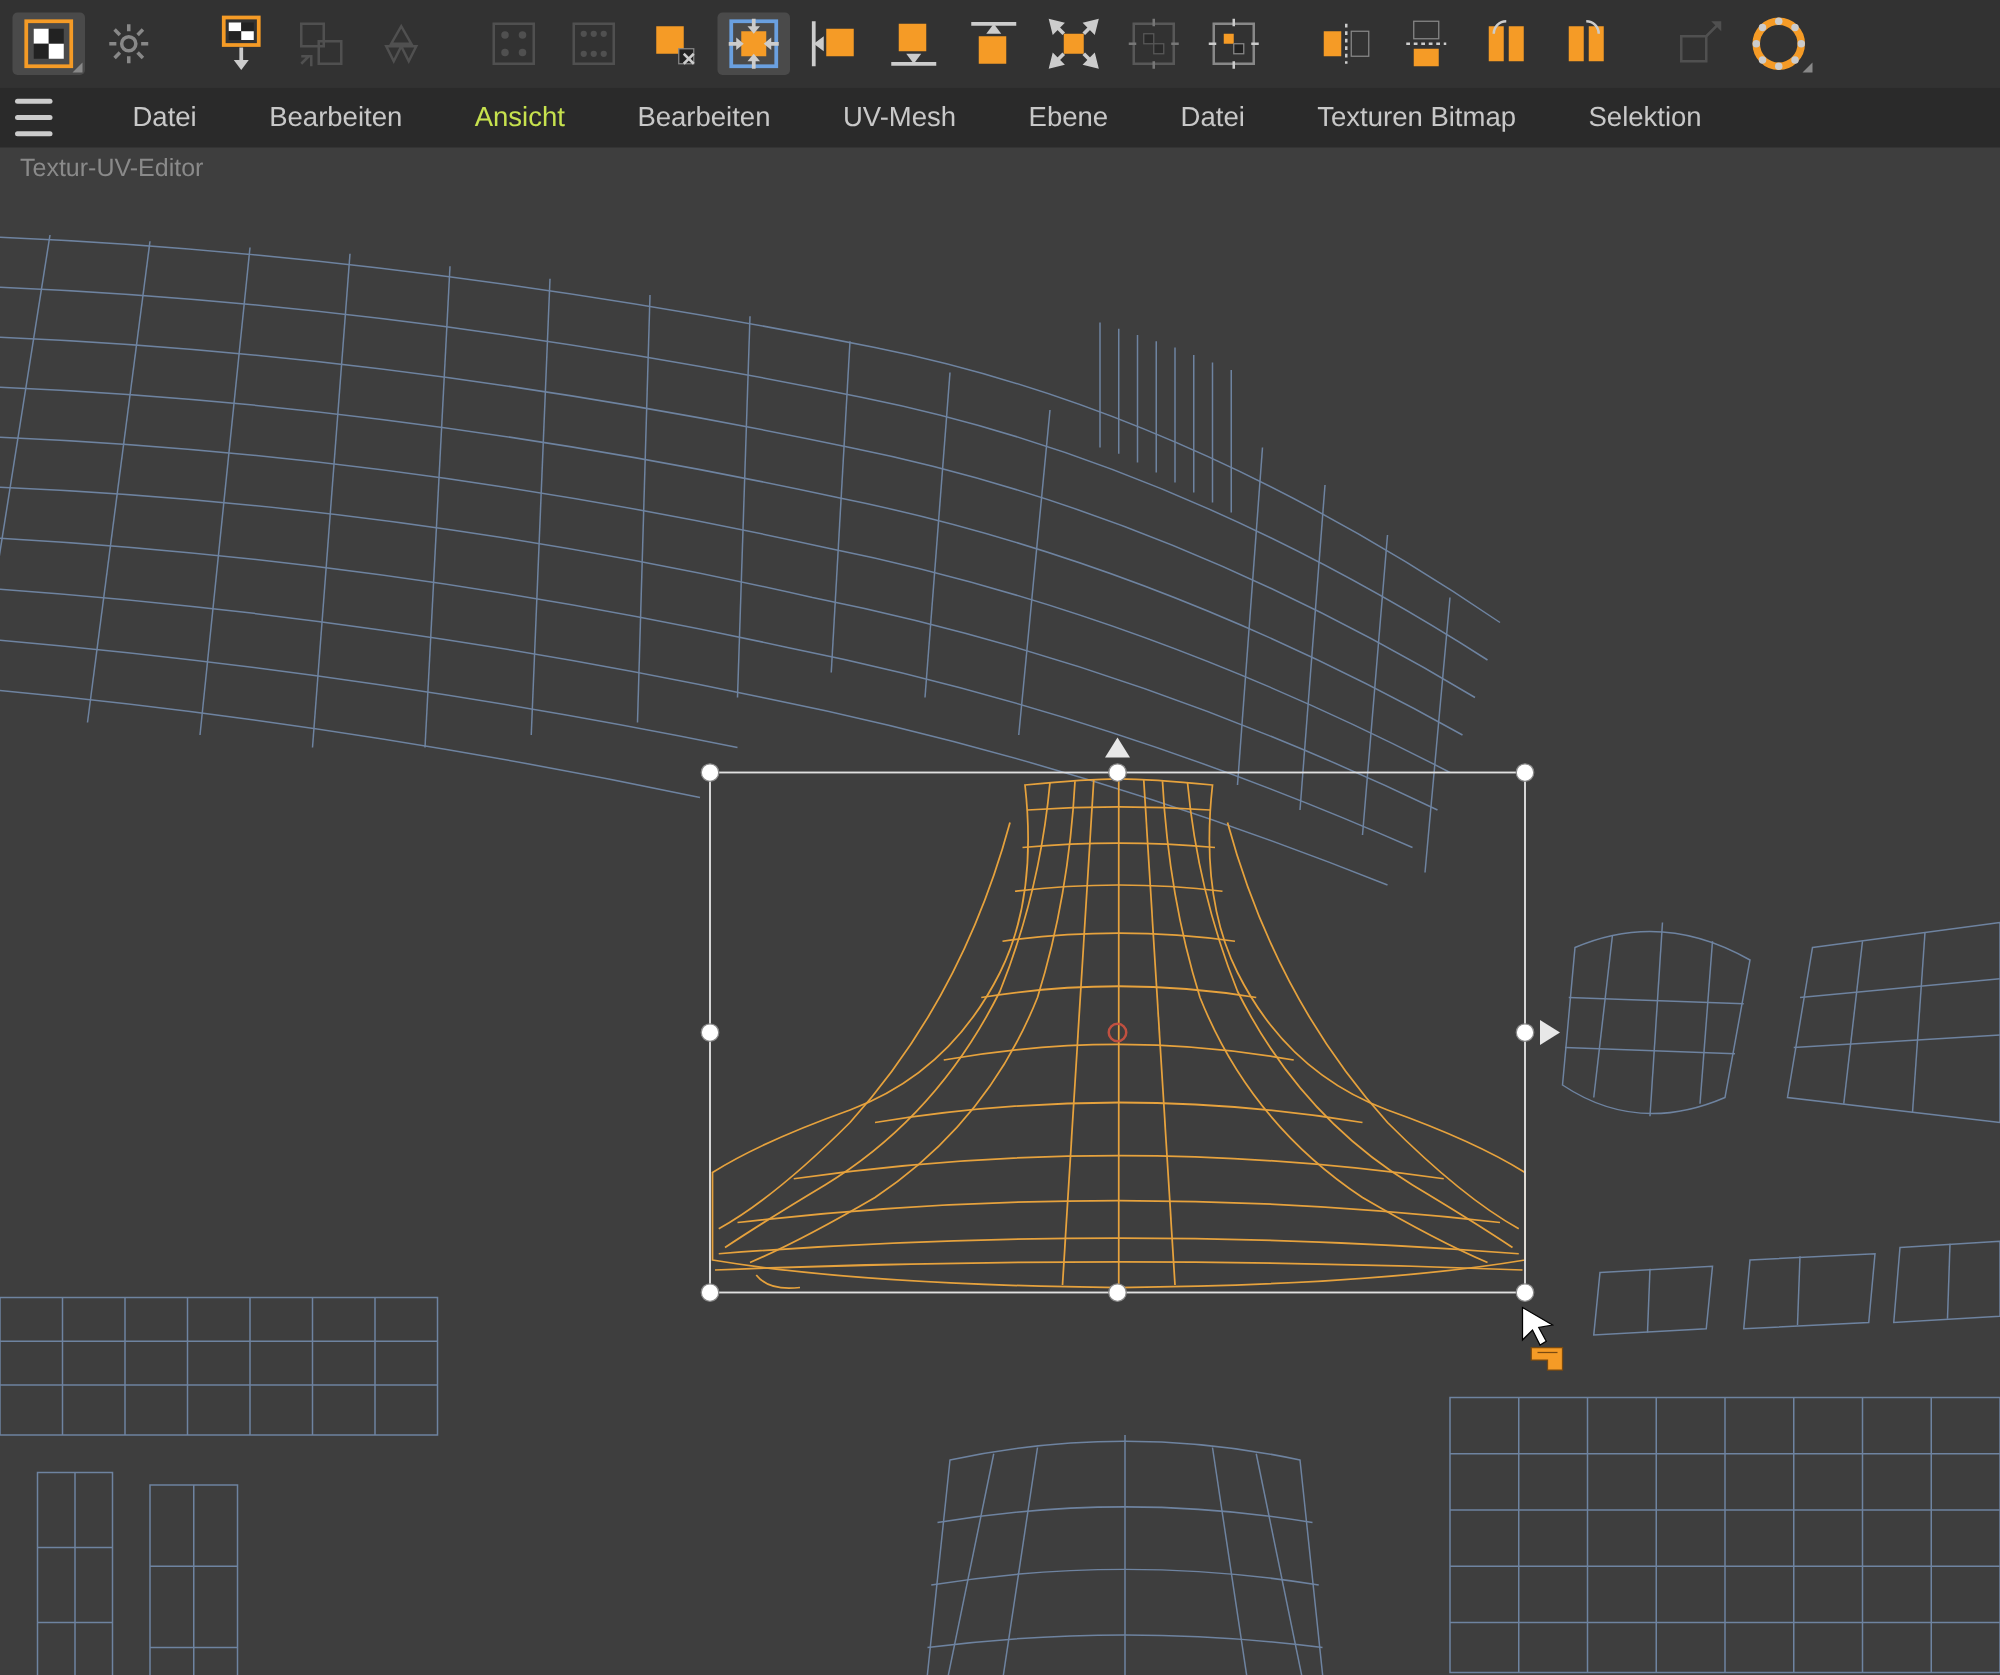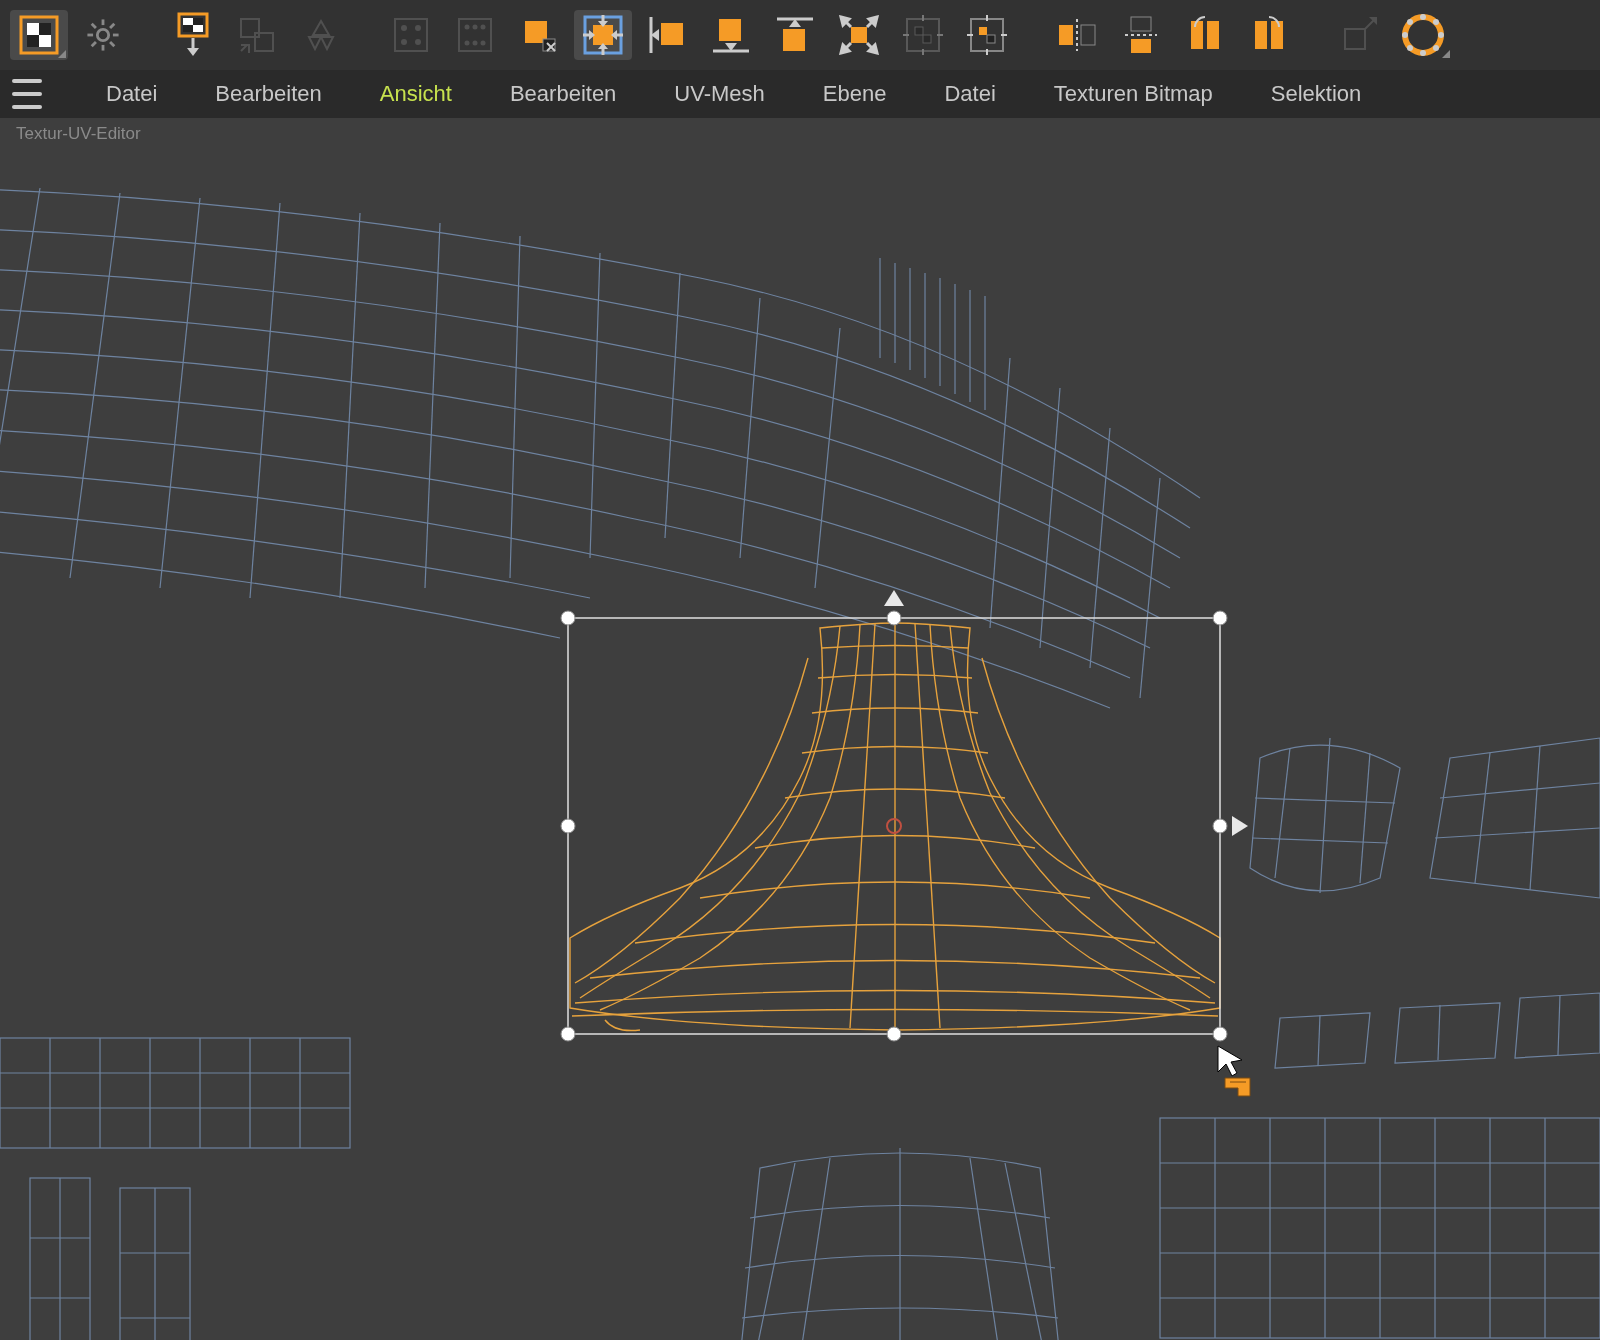--- a/index.html
+++ b/index.html
@@ -10,21 +10,21 @@
   .tool-btn svg{display:block;}
   .big-sep{width:20px;}
   .corner-tri{position:absolute;right:2px;bottom:2px;width:0;height:0;border-left:8px solid transparent;border-bottom:8px solid #888;}
   
   .menubar{display:flex;align-items:center;height:48px;background:#2a2a2a;padding:0 12px;gap:26px;font-size:22px;}
   .menu-icon{width:30px;height:30px;display:flex;flex-direction:column;justify-content:space-between;margin-right:6px;}
   .menu-icon span{height:4px;background:#ccc;border-radius:2px;}
   .menu-item{color:#c8c8c8;cursor:default;margin-left:32px;}
   .menu-item.active{color:#c7e24e;text-align:center;}
   
-  .breadcrumb{padding:6px 16px;font-size:17px;color:#8a8a8a;}
+  .breadcrumb{padding:6px 16px;font-size:20px;color:#8a8a8a;}
   
   .canvas{position:absolute;left:0;right:0;top:158px;bottom:0;background:#3e3e3e;overflow:hidden;}
   .canvas svg{position:absolute;left:0;top:0;}
 </style>
 </head>
 <body>
 
 <div class="toolbar">
 
   <div class="tool-btn active">

